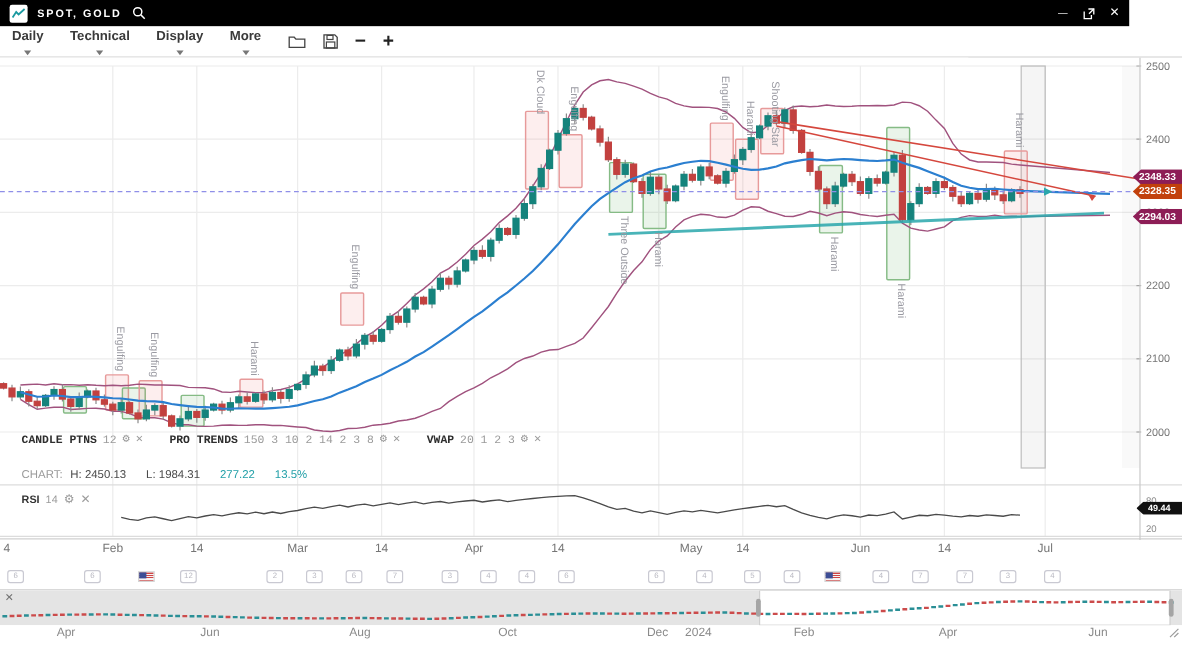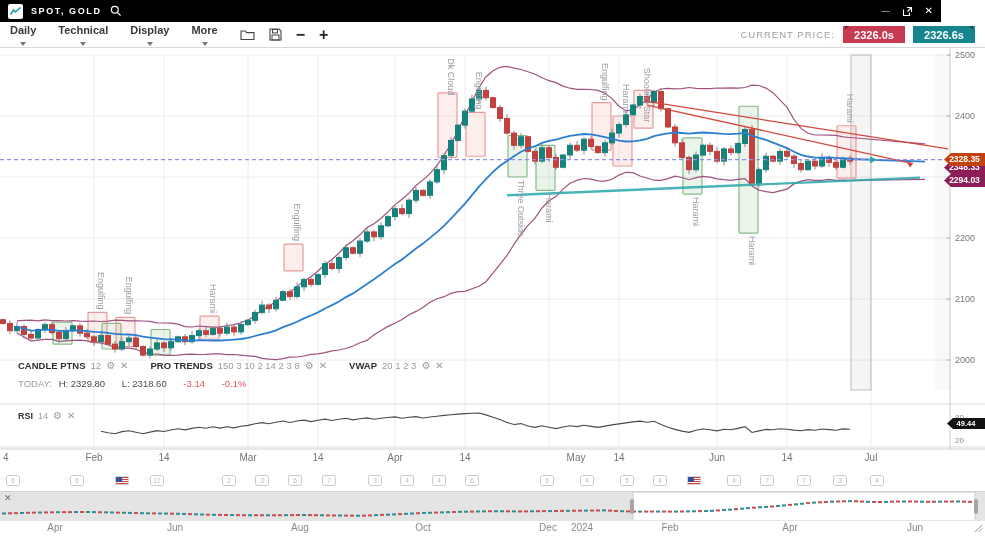--- a/index.html
+++ b/index.html
@@ -35,21 +35,21 @@
     border-bottom:4px solid transparent; }
   .pill-ask::before { content:""; position:absolute; right:2px; top:0; border-right:4px solid #0d4f55;
     border-bottom:4px solid transparent; }
 
   
   .chart-area { position:absolute; top:48px; left:0; width:807px; height:402px; background:#fff; }
   #main-svg { position:absolute; top:0; left:0; }
 
   .legend-row { position:absolute; top:312px; left:18px; display:flex; gap:22px; font-size:9.5px;
     color:#333; white-space:nowrap; align-items:center; }
-  .study { display:flex; gap:5px; align-items:center; }
+  .study { display:flex; gap:5px; align-items:center;font-family:Liberation Mono, monospace; }
   .study b { font-weight:bold; color:#2e2e2e; }
   .study .params { color:#9b9b9b; }
   .mini-ico { color:#9b9b9b; font-size:10px; cursor:pointer; }
   .stat-row { position:absolute; left:18px; font-size:9.5px; color:#8f8f8f; white-space:nowrap; }
   .stat-row .lab { display:inline-block; width:38px; color:#9b9b9b; }
   .stat-row .v { display:inline-block; color:#4a4a4a; margin-right:14px; }
   .neg { color:#e0565f !important; }
   .pos { color:#23a0a8 !important; }
 
   .rsi-legend { position:absolute; top:362px; left:18px; font-size:9px; color:#333; display:flex;
@@ -134,25 +134,20 @@
     </span>
     <span class="tool-ico">
       <svg width="13" height="13" viewBox="0 0 13 13">
           <path d="M1 1h9l2 2v9H1z" fill="none" stroke="#444" stroke-width="1.1"></path>
           <rect x="3.5" y="1.5" width="5" height="3.4" fill="none" stroke="#444" stroke-width="1"></rect>
           <rect x="3" y="7" width="7" height="5" fill="none" stroke="#444" stroke-width="1"></rect>
         </svg>
     </span>
     <span class="zoom-btn">−</span>
     <span class="zoom-btn">+</span>
-    <div class="cp-wrap">
-      <span class="cp-label">CURRENT PRICE:</span>
-      <span class="price-pill pill-bid">2326.0s</span>
-      <span class="price-pill pill-ask">2326.6s</span>
-    </div>
   </div>
 
   <div class="chart-area">
     <svg id="main-svg" width="985" height="402">
         <line x1="94" y1="7" x2="94" y2="399" stroke="#ececec" stroke-width="1"></line>
         <line x1="164" y1="7" x2="164" y2="399" stroke="#ececec" stroke-width="1"></line>
         <line x1="248" y1="7" x2="248" y2="399" stroke="#ececec" stroke-width="1"></line>
         <line x1="318" y1="7" x2="318" y2="399" stroke="#ececec" stroke-width="1"></line>
         <line x1="395" y1="7" x2="395" y2="399" stroke="#ececec" stroke-width="1"></line>
         <line x1="465" y1="7" x2="465" y2="399" stroke="#ececec" stroke-width="1"></line>
@@ -488,36 +483,36 @@
         <span class="mini-ico">✕</span>
       </span>
       <span class="study">
         <b>VWAP</b>
           <span class="params">20 1 2 3</span>
         <span class="mini-ico">⚙</span>
         <span class="mini-ico">✕</span>
       </span>
     </div>
 
-    <div class="stat-row" style="top:330px;">
-      <span class="lab">TODAY:</span>
-      <span class="v">H: 2329.80</span>
-      <span class="v">L: 2318.60</span>
-      <span class="v neg">-3.14</span>
-      <span class="v neg">-0.1%</span>
+    <div class="stat-row" style="top:342px;">
+      <span class="lab">CHART:</span>
+      <span class="v">H: 2450.13</span>
+      <span class="v">L: 1984.31</span>
+      <span class="v pos">277.22</span>
+      <span class="v pos">13.5%</span>
     </div>
 
     <div class="rsi-legend">
       <b>RSI</b>
         <span style="color:#9b9b9b">14</span>
       <span class="mini-ico">⚙</span>
       <span class="mini-ico">✕</span>
     </div>
 
-    <div class="pbadge" style="background: rgb(141, 29, 86); top: 93px; margin-top: 20px;">2348.33</div>
+    <div class="pbadge" style="background: rgb(141, 29, 86); top: 93px;">2348.33</div>
     <div class="pbadge" style="background: #c2410c; top: 105px;">2328.35</div>
     <div class="pbadge" style="background: rgb(141, 29, 86); top: 126px;">2294.03</div>
     <div class="rsi-badge">49.44</div>
   </div>
 
   <div class="xaxis" id="xaxis">
       <span style="left: 3px; transform: none;">4</span>
       <span style="left: 94px;">Feb</span>
       <span style="left: 164px;">14</span>
       <span style="left: 248px; text-align: right;">Mar</span>

